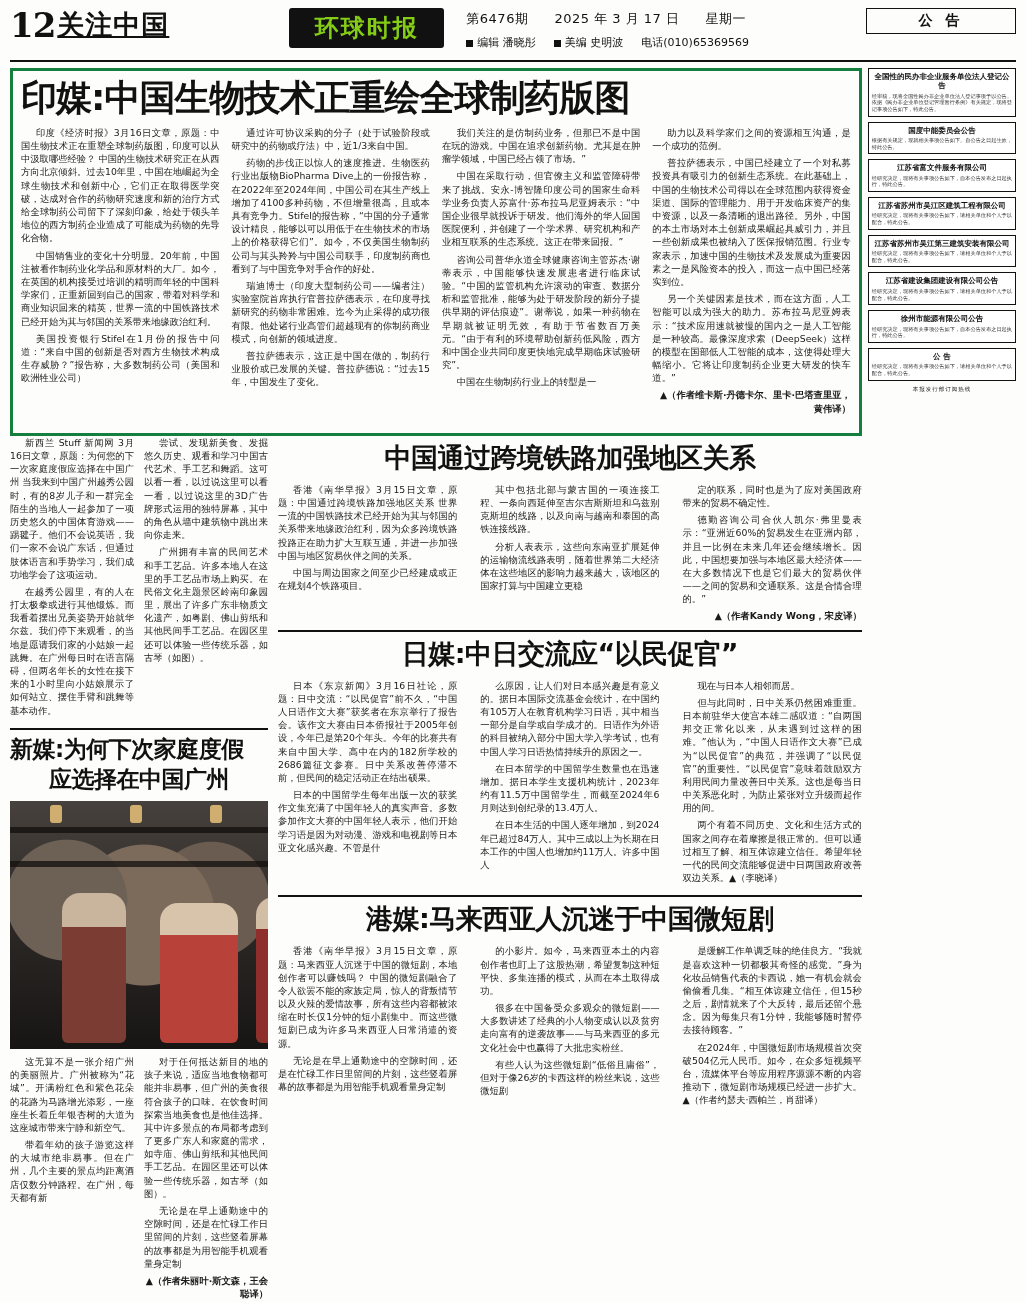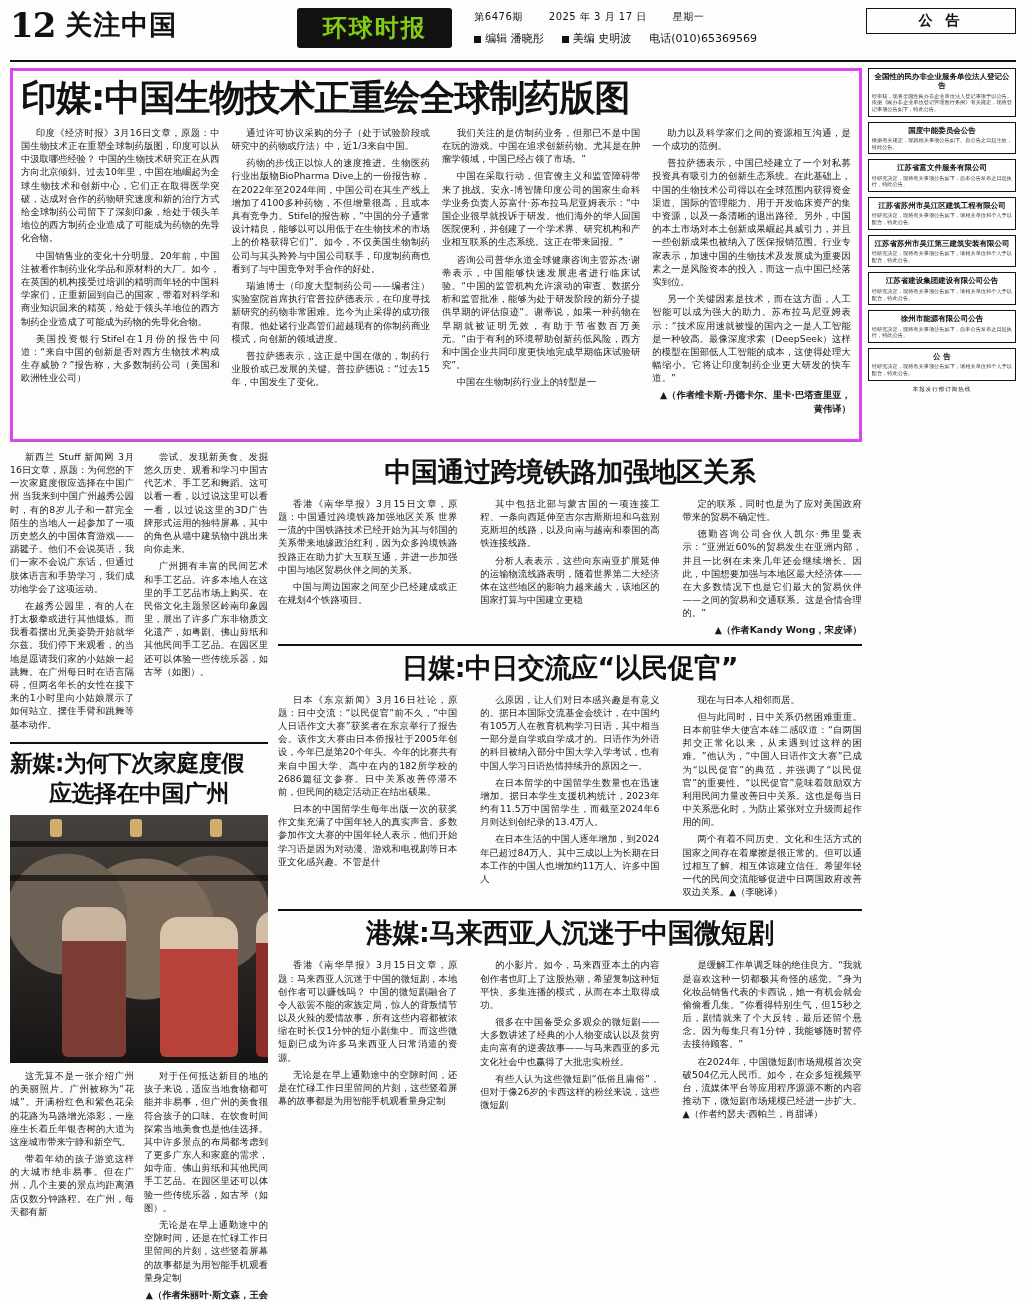--- a/index.html
+++ b/index.html
@@ -9,38 +9,38 @@
     font-family:"DejaVu Sans","Liberation Sans",sans-serif;
     color:#111;
     overflow:hidden;
     position:relative;
   }
   .page{position:relative;width:1026px;height:1014px;box-sizing:border-box;padding:8px 10px 0 10px;}
 
   
   .masthead{display:flex;align-items:flex-start;border-bottom:2px solid #111;padding-bottom:4px;height:48px;}
   .pagenum{font-size:34px;font-weight:bold;font-family:"DejaVu Serif","Liberation Serif",serif;line-height:34px;letter-spacing:-1px;}
-  .section-title{font-size:27px;font-weight:bold;margin-left:10px;line-height:34px;letter-spacing:1px;}
+  .section-title{font-size:27px;font-weight:bold;margin-left:2px;line-height:34px;letter-spacing:1px;text-decoration:underline;}
   .logo-box{margin-left:120px;width:155px;height:40px;background:#111;color:#fff;display:flex;align-items:center;justify-content:center;
     border-radius:3px;position:relative;}
   .logo-box span{font-size:24px;font-weight:bold;letter-spacing:2px;color:#84cc16;}
   .mast-right{margin-left:22px;flex:1;padding-top:2px;}
-  .mast-line1{font-size:10px;display:flex;gap:26px;letter-spacing:.5px;}
+  .mast-line1{font-size:13px;display:flex;gap:26px;letter-spacing:.5px;}
   .mast-line2{font-size:11px;display:flex;gap:18px;margin-top:7px;align-items:center;}
   .sq{display:inline-block;width:7px;height:7px;background:#111;margin-right:4px;vertical-align:middle;}
   .notice-head{width:148px;margin-left:auto;border:1px solid #111;text-align:center;font-size:14px;font-weight:bold;
     padding:3px 0;letter-spacing:4px;}
 
   
   .body-grid{display:flex;margin-top:6px;}
   .left-col{width:862px;}
   .ads-col{width:150px;margin-left:6px;}
 
   
-  .lead-box{border:3px solid #d946ef;padding:6px 8px 24px 8px;margin-bottom:8px;}
+  .lead-box{border:3px solid #15803d;padding:6px 8px 18px 8px;margin-bottom:0;}
   .lead-head{font-size:36px;font-weight:bold;letter-spacing:-1px;line-height:1.08;
     font-family:"DejaVu Sans","Liberation Sans",sans-serif;margin:2px 0 8px 0;}
   .cols4{display:flex;gap:12px;}
   .cols4 .col{flex:1;}
 
   
   .tx{font-size:9.3px;line-height:1.42;text-align:justify;color:#1a1a1a;}
   .tx p{margin:0 0 4px 0;text-indent:1.6em;}
   .byline{font-size:9.3px;line-height:1.42;text-align:right;font-weight:bold;}
 
@@ -108,21 +108,21 @@
 
   <div class="body-grid">
 
     <div class="left-col">
 
       <div class="lead-box">
         <div class="lead-head">印媒:中国生物技术正重绘全球制药版图</div>
         <div class="cols4">
           <div class="col tx">
             <p>印度《经济时报》3月16日文章，原题：中国生物技术正在重塑全球制药版图，印度可以从中汲取哪些经验？ 中国的生物技术研究正在从西方向北京倾斜。过去10年里，中国在地崛起为全球生物技术和创新中心，它们正在取得医学突破，达成对合作的药物研究速度和新的治疗方式给全球制药公司留下了深刻印象，给处于领头羊地位的西方制药企业造成了可能成为药物的先导化合物。</p>
-            <p>中国销售业的变化十分明显。20年前，中国注被看作制药业化学品和原材料的大厂。如今，在英国的机构接受过培训的精明而年轻的中国科学家们，正重新回到自己的国家，带着对科学和商业知识回来的精英，给处于领头羊地位的西方制药企业造成了可能成为药物的先导化合物。</p>
+            <p>中国销售业的变化十分明显。20年前，中国注被看作制药业化学品和原材料的大厂。如今，在英国的机构接受过培训的精明而年轻的中国科学家们，正重新回到自己的国家，带着对科学和商业知识回来的精英，世界一流的中国铁路技术已经开始为其与邻国的关系带来地缘政治红利。</p>
             <p>美国投资银行Stifel在1月份的报告中问道：“来自中国的创新是否对西方生物技术构成生存威胁？”报告称，大多数制药公司（美国和欧洲牲业公司）</p>
           </div>
           <div class="col tx">
             <p>通过许可协议采购的分子（处于试验阶段或研究中的药物或疗法）中，近1/3来自中国。</p>
             <p>药物的步伐正以惊人的速度推进。生物医药行业出版物BioPharma Dive上的一份报告称，在2022年至2024年间，中国公司在其生产线上增加了4100多种药物，不但增量很高，且或本具有竞争力。Stifel的报告称，“中国的分子通常设计精良，能够以可以用低于在生物技术的市场上的价格获得它们”。如今，不仅美国生物制药公司与其头羚羚与中国公司联手，印度制药商也看到了与中国竞争对手合作的好处。</p>
             <p>瑞迪博士（印度大型制药公司——编者注）实验室院首席执行官普拉萨德表示，在印度寻找新研究的药物非常困难。迄今为止采得的成功很有限。他处诸行业高管们超越现有的你制药商业模式，向创新的领域进度。</p>
             <p>普拉萨德表示，这正是中国在做的，制药行业股价或已发展的关键。普拉萨德说：“过去15年，中国发生了变化。</p>
           </div>
           <div class="col tx">
             <p>我们关注的是仿制药业务，但那已不是中国在玩的游戏。中国在追求创新药物。尤其是在肿瘤学领域，中国已经占领了市场。”</p>
@@ -234,21 +234,21 @@
               <div class="col tx">
                 <p>香港《南华早报》3月15日文章，原题：马来西亚人沉迷于中国的微短剧，本地创作者可以赚钱吗？ 中国的微短剧融合了令人欲罢不能的家族定局，惊人的背叛情节以及火辣的爱情故事，所有这些内容都被浓缩在时长仅1分钟的短小剧集中。而这些微短剧已成为许多马来西亚人日常消遣的资源。</p>
                 <p>无论是在早上通勤途中的空隙时间，还是在忙碌工作日里留间的片刻，这些竖着屏幕的故事都是为用智能手机观看量身定制</p>
               </div>
               <div class="col tx">
                 <p>的小影片。如今，马来西亚本土的内容创作者也盯上了这股热潮，希望复制这种短平快、多集连播的模式，从而在本土取得成功。</p>
                 <p>很多在中国备受众多观众的微短剧——大多数讲述了经典的小人物变成认以及贫穷走向富有的逆袭故事——与马来西亚的多元文化社会中也赢得了大批忠实粉丝。</p>
                 <p>有些人认为这些微短剧“低俗且庸俗”，但对于像26岁的卡西这样的粉丝来说，这些微短剧</p>
               </div>
               <div class="col tx">
-                <p>是缓解工作单调乏味的绝佳良方。“我就是喜欢这种一切都极其奇怪的感觉。”身为化妆品销售代表的卡西说，她一有机会就会偷偷看几集。“你看得特别生气，但15秒之后，剧情就来了个大反转，最后还留个悬念。因为每集只有1分钟，我能够随时暂停去接待顾客。”</p>
+                <p>是缓解工作单调乏味的绝佳良方。“我就是喜欢这种一切都极其奇怪的感觉。”身为化妆品销售代表的卡西说，她一有机会就会偷偷看几集。“相互体谅建立信任，但15秒之后，剧情就来了个大反转，最后还留个悬念。因为每集只有1分钟，我能够随时暂停去接待顾客。”</p>
                 <p>在2024年，中国微短剧市场规模首次突破504亿元人民币。如今，在众多短视频平台，流媒体平台等应用程序源源不断的内容推动下，微短剧市场规模已经进一步扩大。▲（作者约瑟夫·西帕兰，肖甜译）</p>
               </div>
             </div>
           </div>
 
         </div>
       </div>
     </div>
 
     <div class="ads-col">

